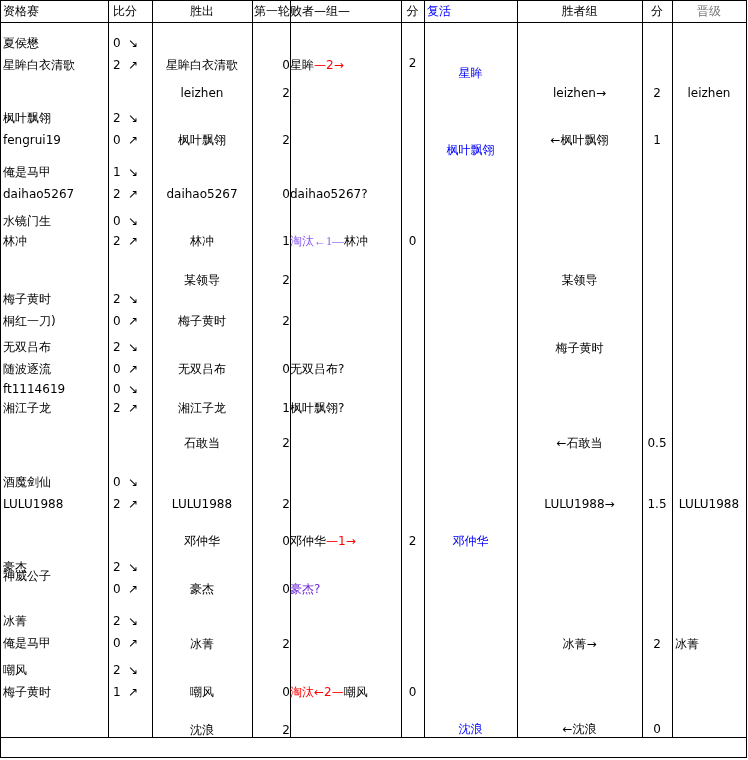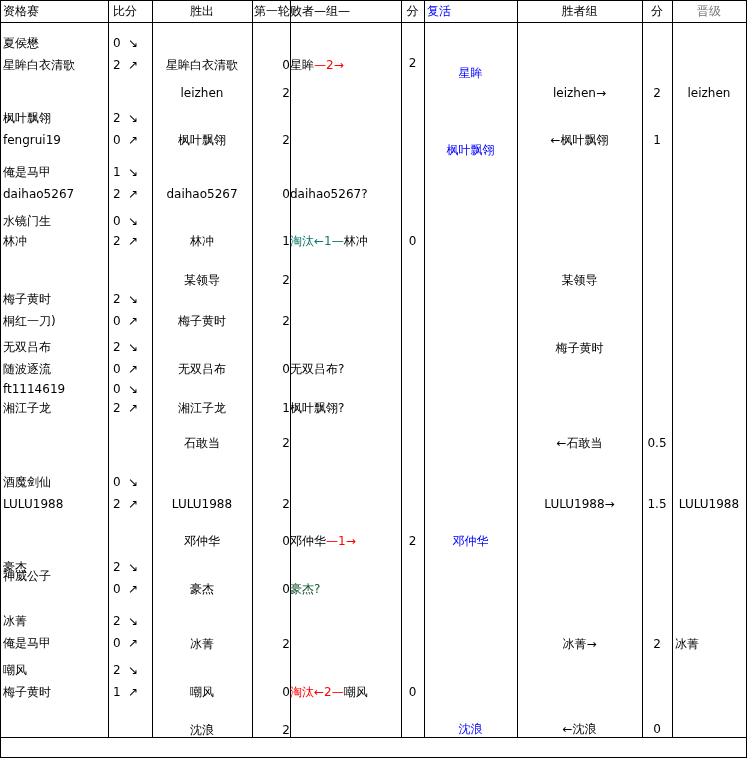--- a/index.html
+++ b/index.html
@@ -128,25 +128,25 @@
 <div class="cell c4" style="top:443px">2</div>
 <div class="cell c4" style="top:504px">2</div>
 <div class="cell c4" style="top:541px">0</div>
 <div class="cell c4" style="top:589px">0</div>
 <div class="cell c4" style="top:644px">2</div>
 <div class="cell c4" style="top:692px">0</div>
 <div class="cell c4" style="top:730px">2</div>
 
 <div class="cell c5" style="top:65px"><span style="color: rgb(0, 0, 0);">星眸</span><span style="color: rgb(255, 0, 0);">—2→</span></div>
 <div class="cell c5" style="top:194px"><span style="color: rgb(0, 0, 0);">daihao5267?</span></div>
-<div class="cell c5" style="top:241px"><span style="color: #0f766e;">淘汰←1—</span><span style="color: rgb(0, 0, 0);">林冲</span></div>
+<div class="cell c5" style="top:241px"><span style="color: #8b5cf6; font-family: Liberation Serif, serif;">淘汰←1—</span><span style="color: rgb(0, 0, 0);">林冲</span></div>
 <div class="cell c5" style="top:369px"><span style="color: rgb(0, 0, 0);">无双吕布?</span></div>
 <div class="cell c5" style="top:408px"><span style="color: rgb(0, 0, 0);">枫叶飘翎?</span></div>
 <div class="cell c5" style="top:541px"><span style="color: rgb(0, 0, 0);">邓仲华</span><span style="color: rgb(255, 0, 0);">—1→</span></div>
-<div class="cell c5" style="top:589px"><span style="color: #14532d; margin-top: 28px;">豪杰?</span></div>
+<div class="cell c5" style="top:589px"><span style="color: #6d28d9; margin-top: 28px;">豪杰?</span></div>
 <div class="cell c5" style="top:692px"><span style="color: rgb(255, 0, 0);">淘汰←2—</span><span style="color: rgb(0, 0, 0);">嘲风</span></div>
 
 <div class="cell c6" style="top:63px">2</div>
 <div class="cell c6" style="top:241px">0</div>
 <div class="cell c6" style="top:541px">2</div>
 <div class="cell c6" style="top:692px">0</div>
 
 <div class="cell c7" style="top:73px">星眸</div>
 <div class="cell c7" style="top:150px">枫叶飘翎</div>
 <div class="cell c7" style="top:541px">邓仲华</div>

